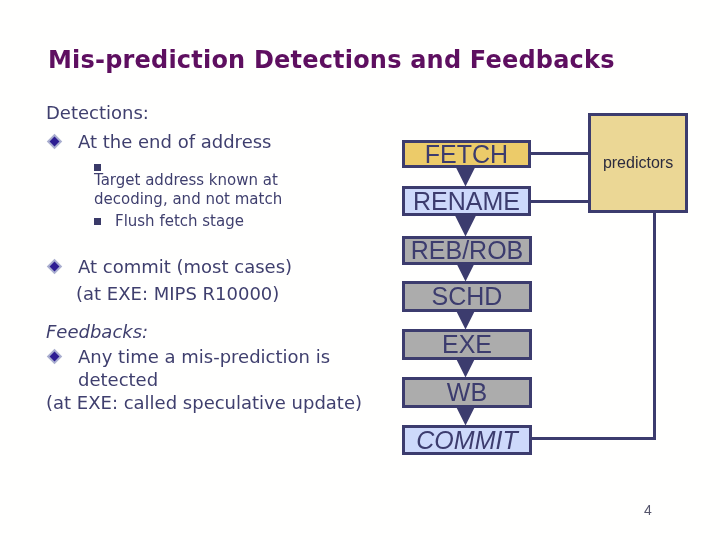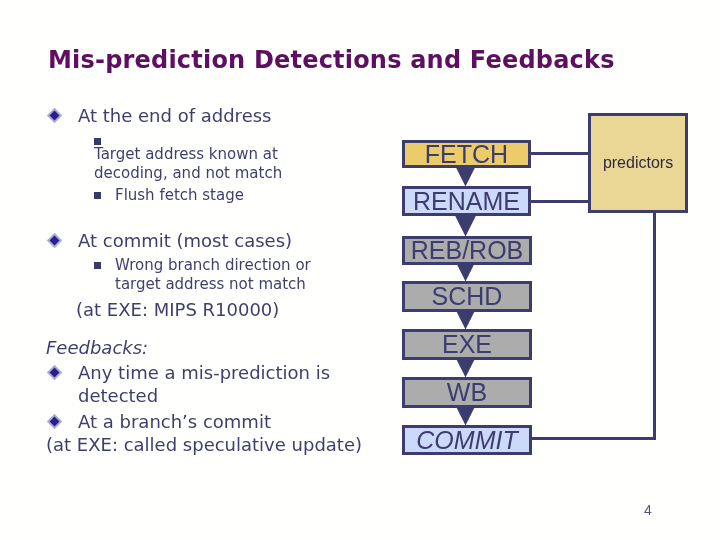--- a/index.html
+++ b/index.html
@@ -73,20 +73,21 @@
 </style>
 </head>
 <body>
 
 <div id="slide">
 
   <div class="title">Mis-prediction Detections and Feedbacks</div>
 
   <div class="left-col">
 
+    <div class="heading">Detections:</div>
 
     <div class="bullet-row">
       <span class="bullet-cell">
           <span class="diamond"></span>
         </span>
       <div class="txt">At the end of address</div>
     </div>
 
     <div class="sub-row m5">
       <span class="sq"></span>
@@ -97,42 +98,32 @@
       <div class="txt">Flush fetch stage</div>
     </div>
 
     <div class="bullet-row m7">
       <span class="bullet-cell">
           <span class="diamond"></span>
         </span>
       <div class="txt">At commit (most cases)</div>
     </div>
 
-    <div class="sub-row m4">
-      <span class="sq"></span>
-      <div class="txt">Wrong branch direction or target address not match</div>
-    </div>
 
     <div class="note indent">(at EXE: MIPS R10000)</div>
 
     <div class="heading fb">Feedbacks:</div>
 
     <div class="bullet-row m1">
       <span class="bullet-cell">
           <span class="diamond"></span>
         </span>
       <div class="txt wrap300">Any time a mis-prediction is detected</div>
     </div>
 
-    <div class="bullet-row m3">
-      <span class="bullet-cell">
-          <span class="diamond"></span>
-        </span>
-      <div class="txt">At a branch’s commit</div>
-    </div>
 
     <div class="note last">(at EXE: called speculative update)</div>
   </div>
 
   <svg class="connectors" width="720" height="540" viewBox="0 0 720 540">
     <defs>
       <marker id="ah" markerWidth="7" markerHeight="7" refX="5.5" refY="3.5" orient="auto">
         <path d="M0,0 L7,3.5 L0,7 Z" fill="#3C3C6E"></path>
       </marker>
     </defs>

